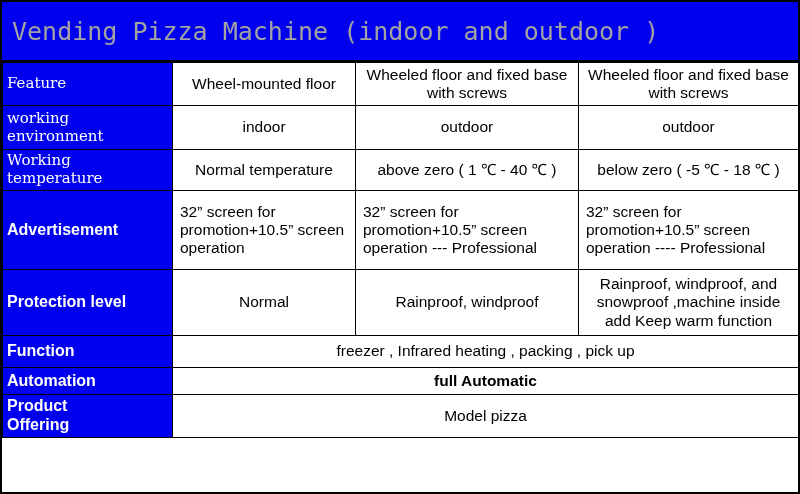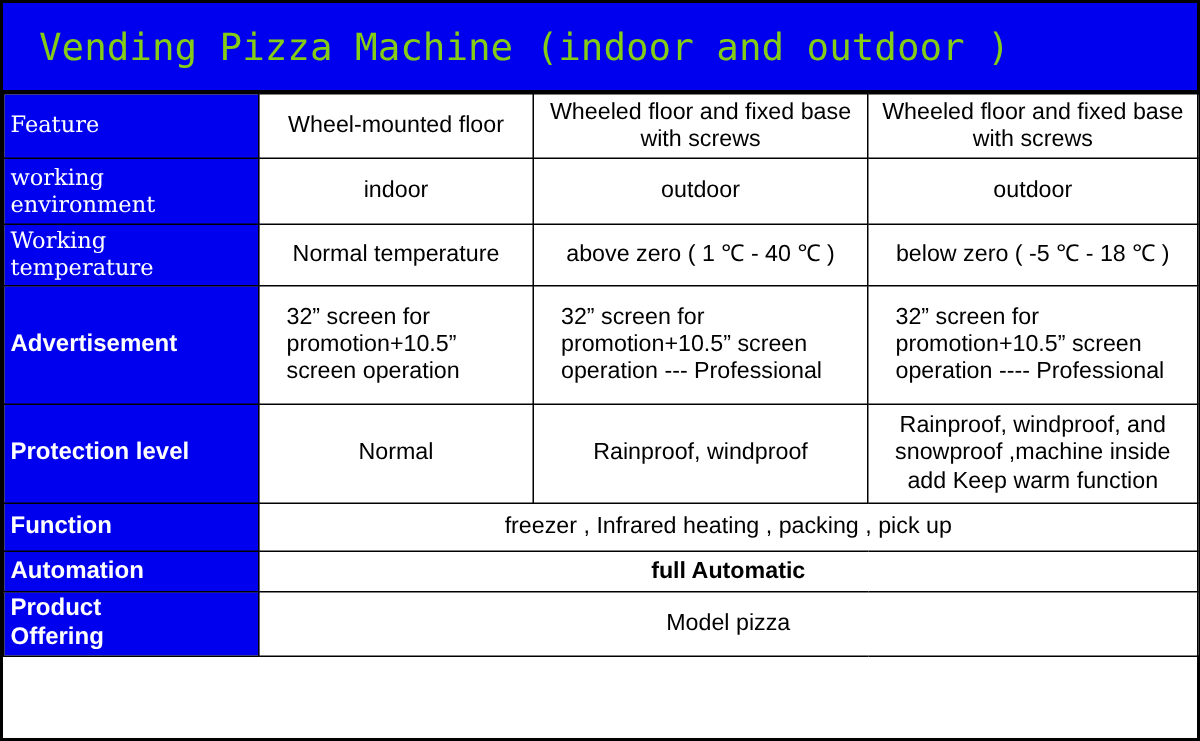--- a/index.html
+++ b/index.html
@@ -30,25 +30,25 @@
     top: 0;
     width: 796px;
     height: 60px;
     background: #0000ee;
     border-bottom: 2px solid #000000;
     box-sizing: border-box;
     display: flex;
     align-items: center;
   }
   .title-text {
-    color: #84cc16;
+    color: #a3a3a3;
     font-family: "DejaVu Sans Mono", "Liberation Mono", monospace;
     font-size: 25px;
     letter-spacing: 0px;
-    padding-left: 24px;
+    padding-left: 10px;
     white-space: nowrap;
   }
 
   
   table.spec-table {
     position: absolute;
     left: 0;
     top: 60px;
     width: 796px;
     border-collapse: collapse;
@@ -84,21 +84,21 @@
 
   
   td.value-cell {
     background: #ffffff;
     color: #000000;
     font-family: "Liberation Sans", sans-serif;
     text-align: center;
   }
   td.value-cell.left-align {
     text-align: left;
-    padding-left: 18px;
+    padding-left: 7px;
   }
   td.value-cell.bold-value {
     font-weight: bold;
     margin-top: 36px;
   }
 
   
   col.c-label { width: 170px; }
   col.c-a     { width: 183px; }
   col.c-b     { width: 223px; }

